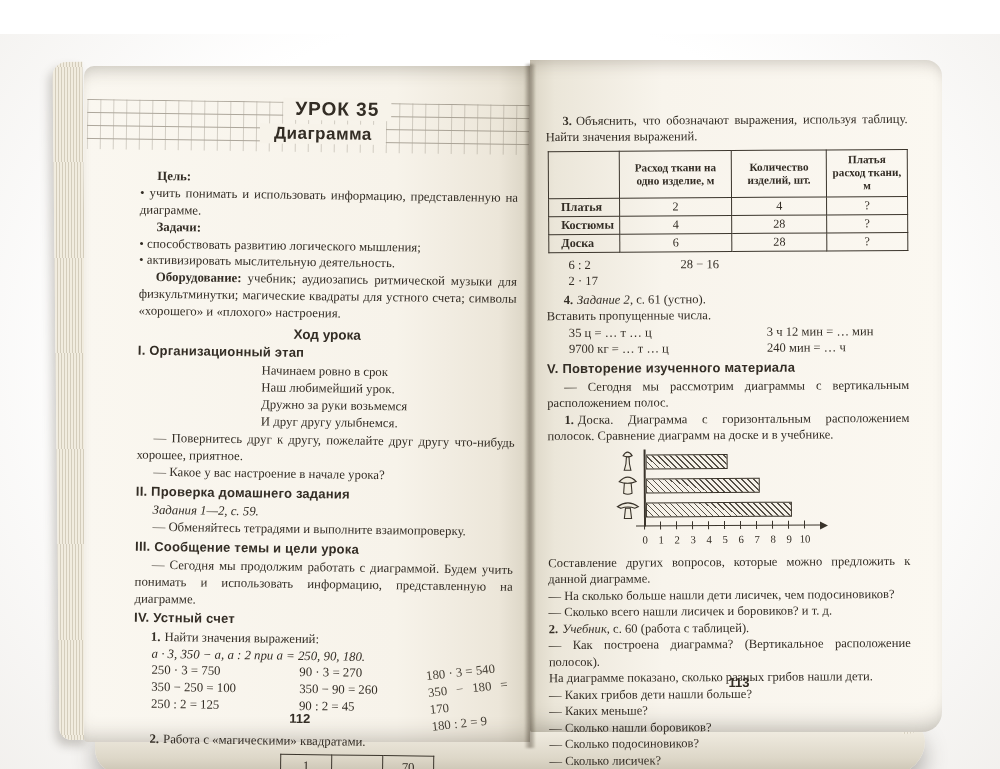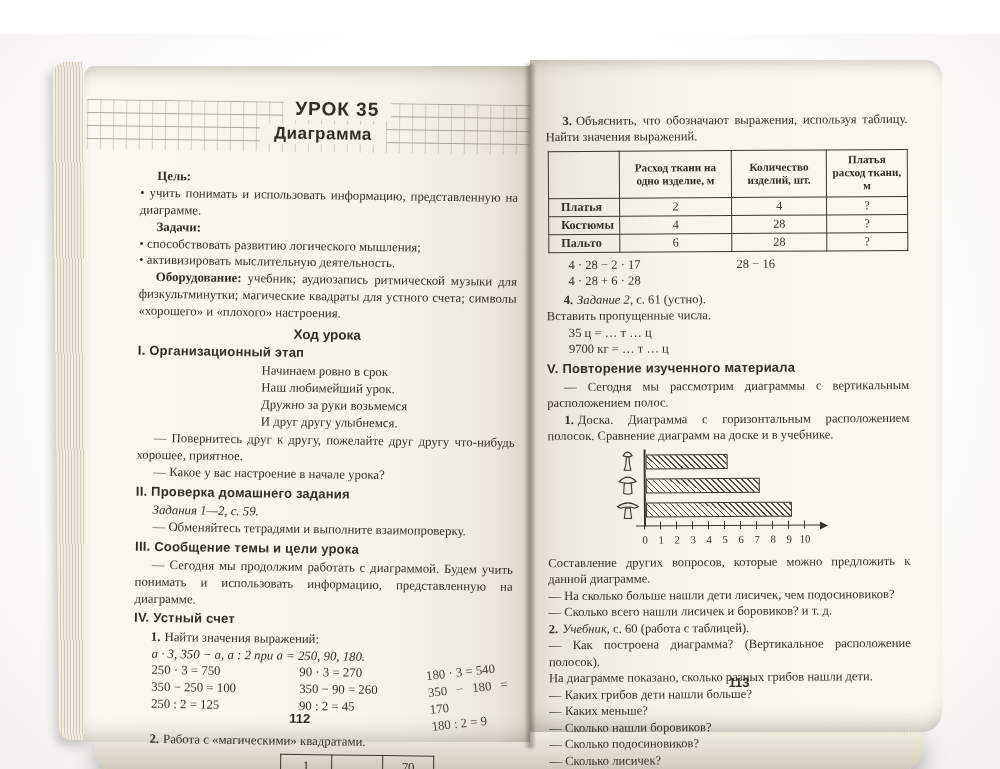--- a/index.html
+++ b/index.html
@@ -214,45 +214,49 @@
           <td>4</td>
           <td>?</td>
         </tr>
         <tr>
           <td class="rowlab">Костюмы</td>
           <td>4</td>
           <td>28</td>
           <td>?</td>
         </tr>
         <tr>
-          <td class="rowlab">Пальто</td>
+          <td class="rowlab">Доска</td>
           <td>6</td>
           <td>28</td>
           <td>?</td>
         </tr>
       </tbody>
         </table>
 
       <div class="exprs">
-        <div class="ec2">
-          <p class="p">4 · 28 − 2 · 17</p>
-          <p class="p">4 · 28 + 6 · 28</p>
+        <div class="ec1">
+          <p class="p">6 : 2</p>
+          <p class="p">2 · 17</p>
         </div>
         <div class="ec3">
           <p class="p">28 − 16</p>
         </div>
       </div>
 
       <p class="p ind"><span class="num">4.</span><span class="it">Задание 2</span><span>, с. 61 (устно).</span></p>
       <p class="p">Вставить пропущенные числа.</p>
 
       <div class="fills">
         <div class="fc1">
           <p class="p">35 ц = … т … ц</p>
           <p class="p">9700 кг = … т … ц</p>
+        </div>
+        <div class="fc2">
+          <p class="p">3 ч 12 мин = … мин</p>
+          <p class="p">240 мин = … ч</p>
         </div>
       </div>
 
       <p class="h-sans">V. Повторение изученного материала</p>
       <p class="p ind">— Сегодня мы рассмотрим диаграммы с вертикальным расположением полос.</p>
       <p class="p ind"><span class="num">1.</span><span>Доска. Диаграмма с горизонтальным расположением полосок. Сравнение диаграмм на доске и в учебнике.</span></p>
 
       <div class="chart">
         <span class="mush m1">
           <svg width="24" height="24" viewBox="0 0 20 24">

